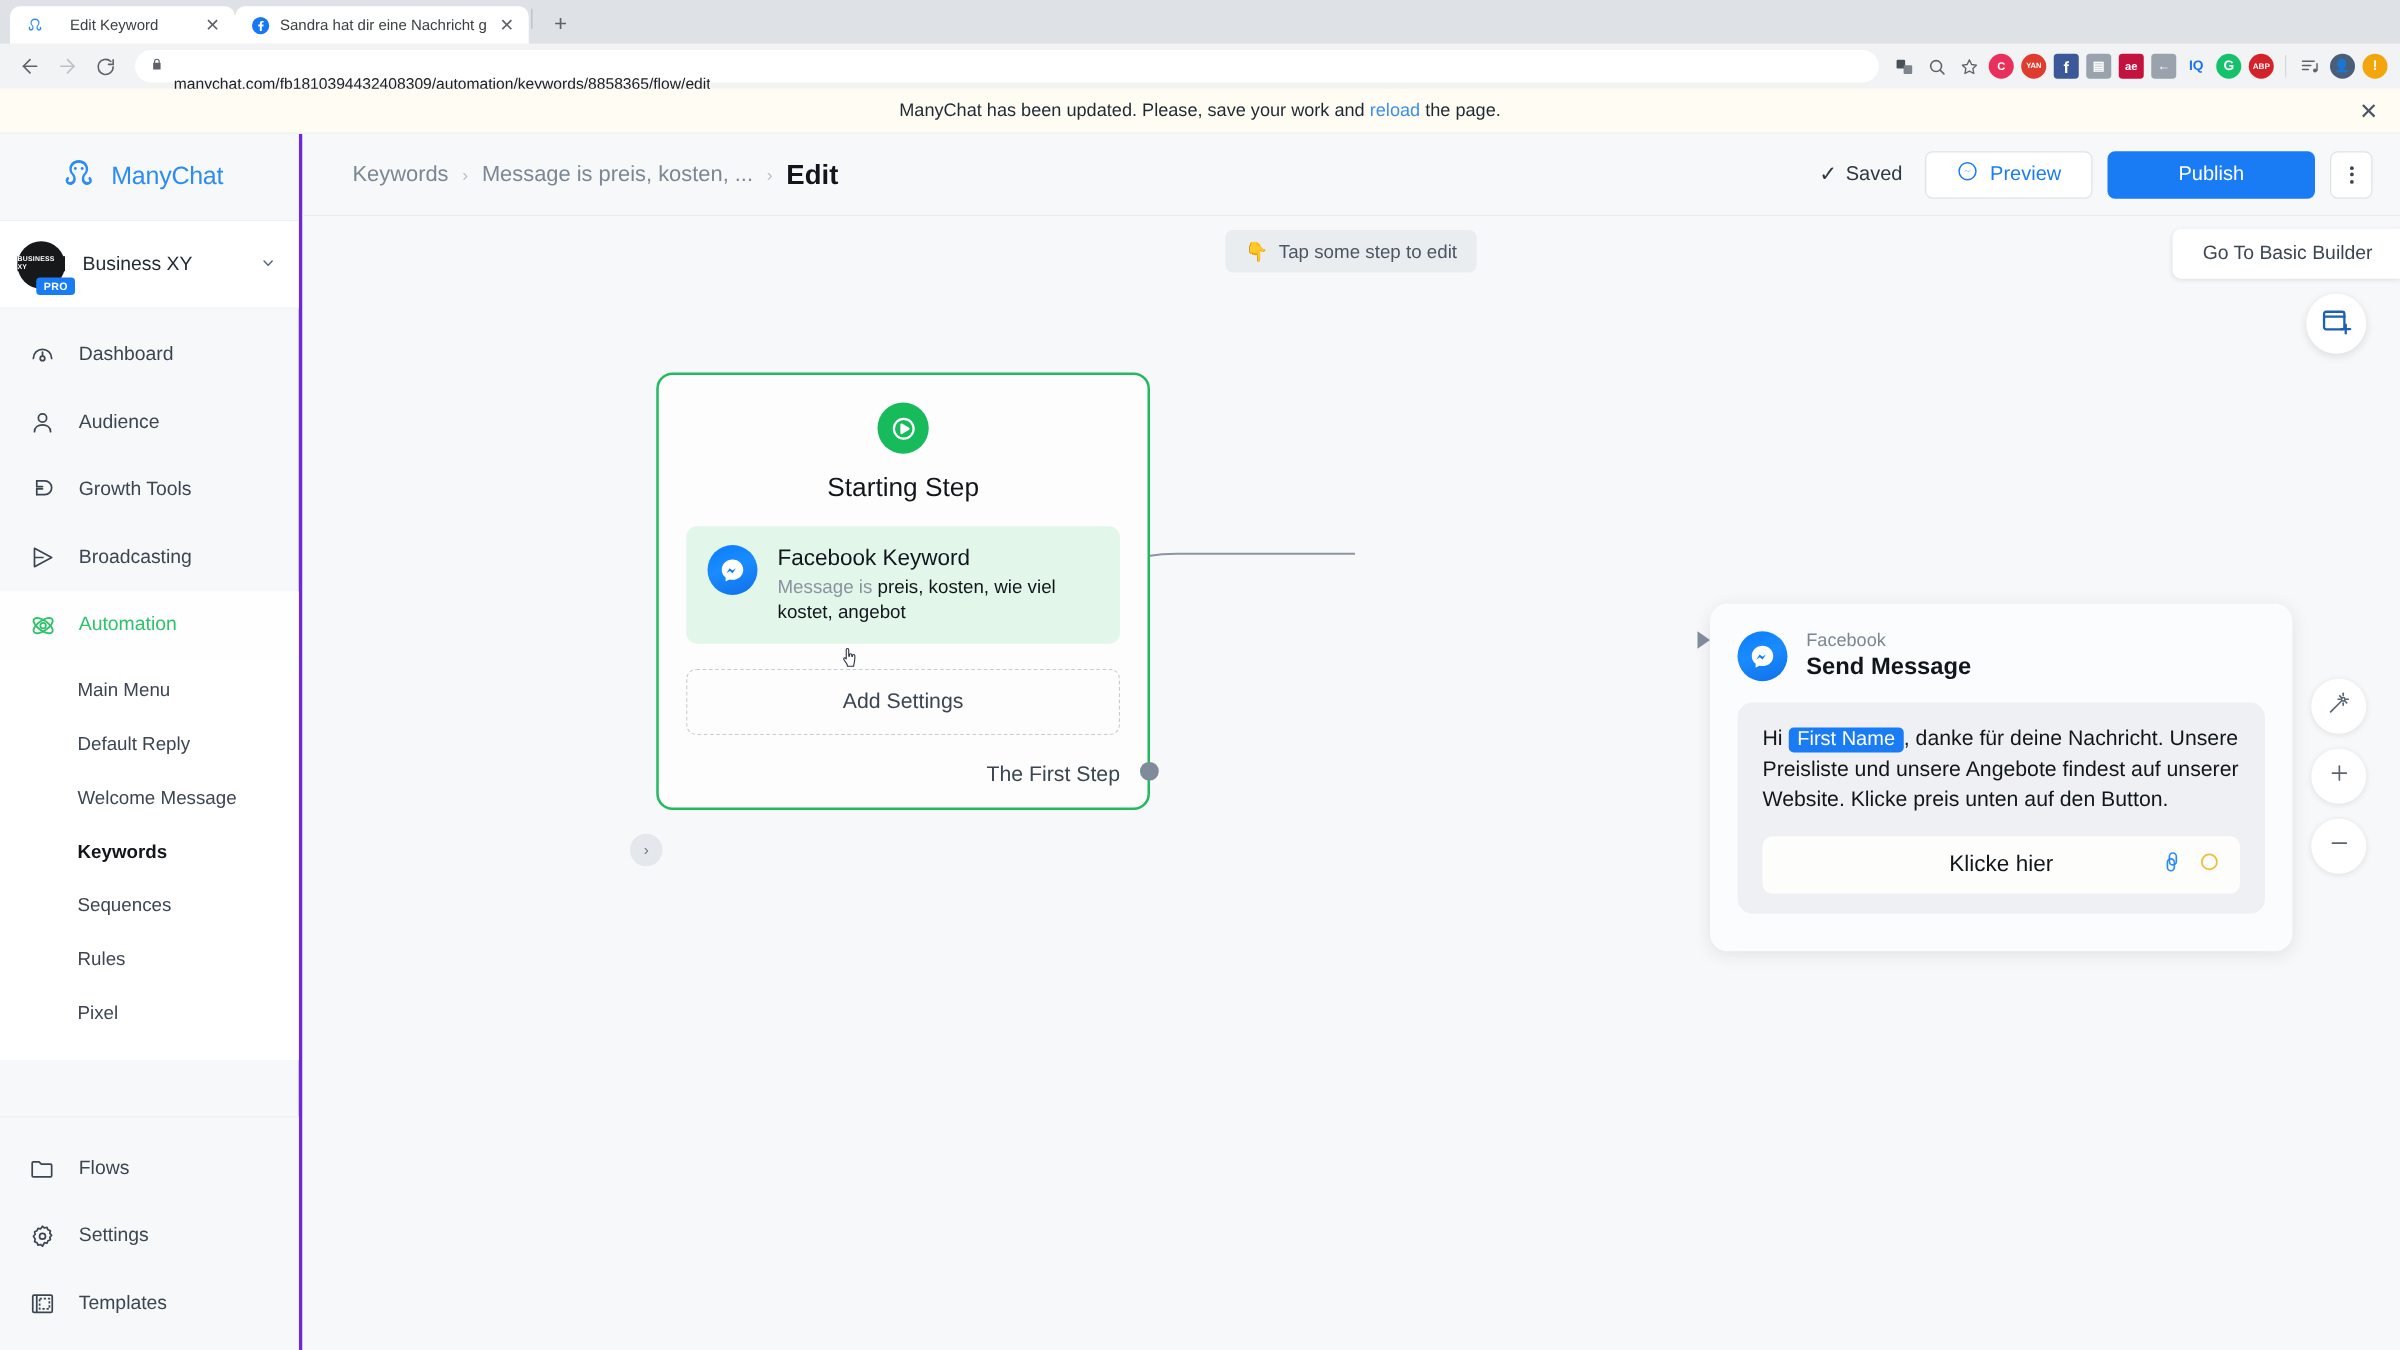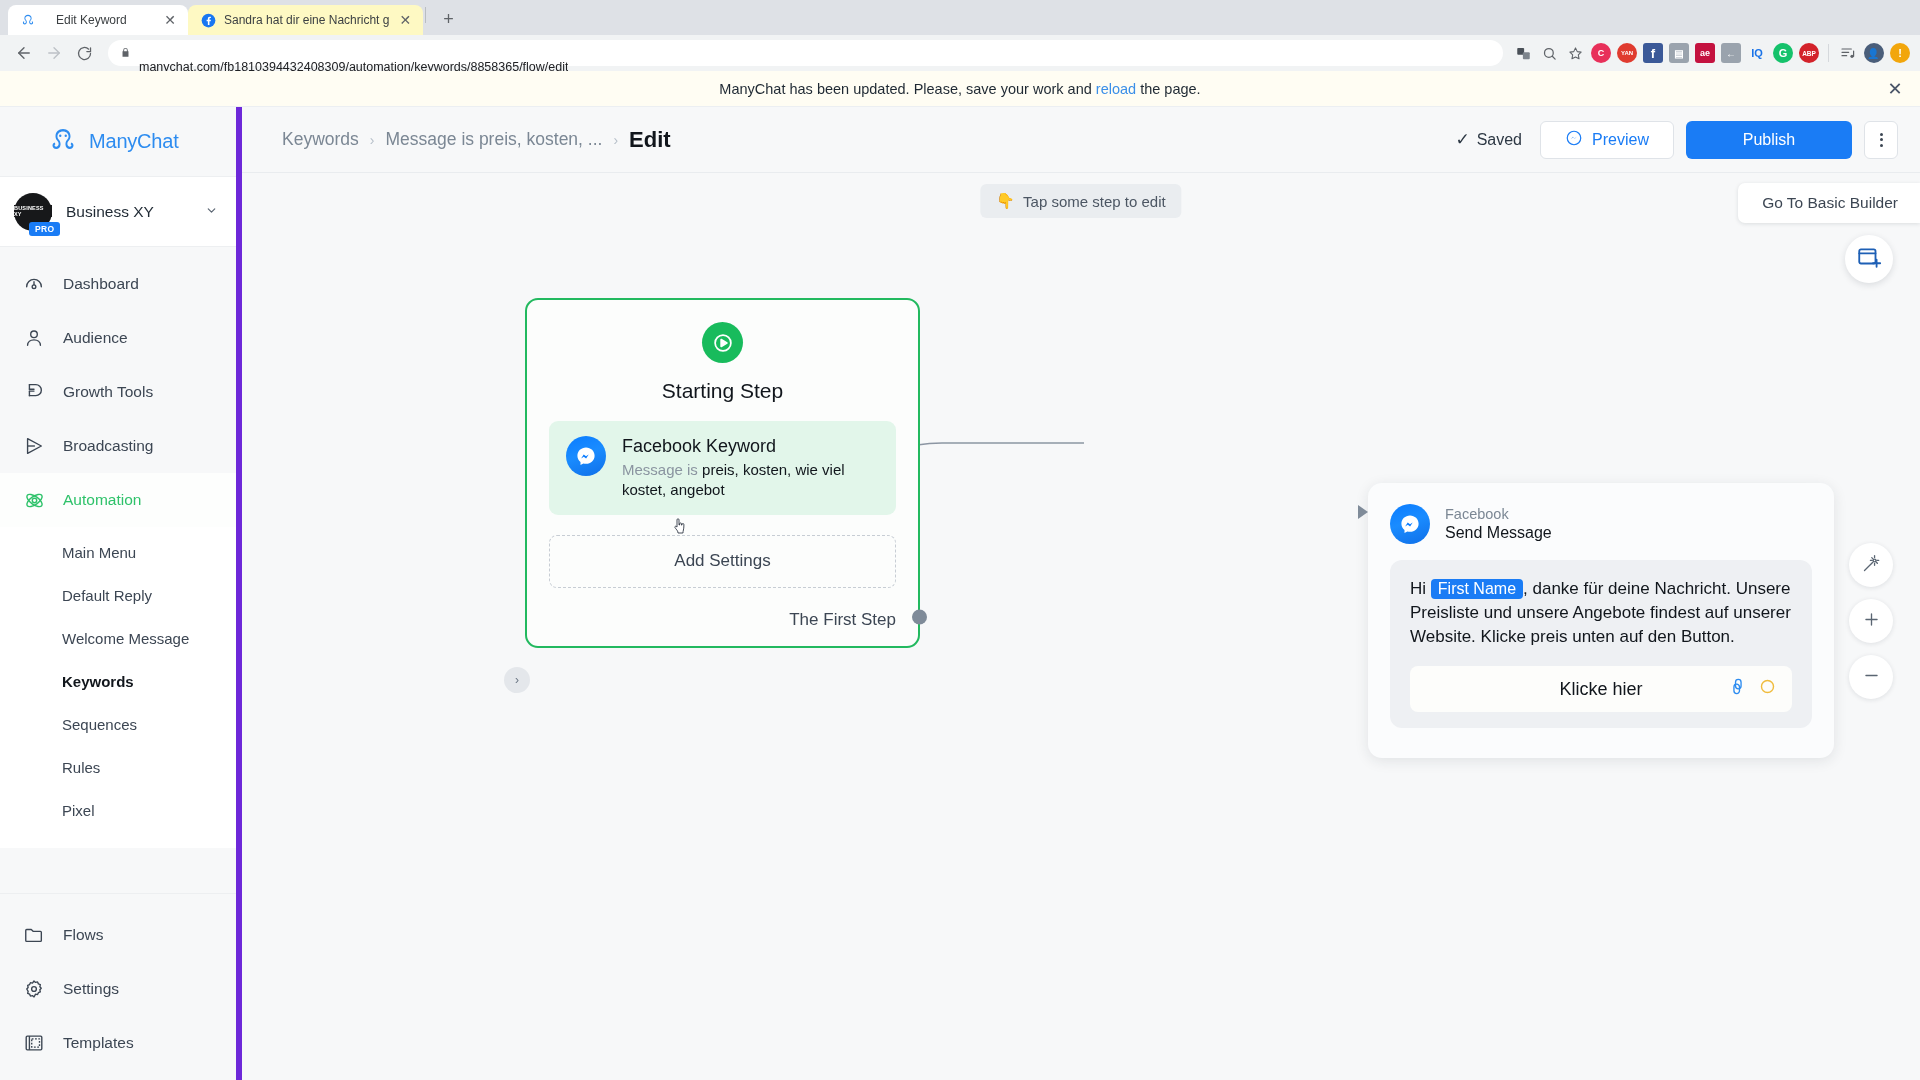--- a/index.html
+++ b/index.html
@@ -26,21 +26,21 @@
     gap: 8px;
     padding: 0 10px 0 12px;
     border-radius: 8px 8px 0 0;
     font-size: 12px;
     color: #3c4043;
     max-width: 240px;
     min-width: 180px;
     position: relative;
   }
   .tab.active { background: #ffffff; gap: 20px; }
-  .tab.inactive { background: #fef9c3; }
+  .tab.inactive { background: #ffffff; }
   .tab-favicon { width: 16px; height: 16px; flex: 0 0 16px; display:flex; align-items:center; justify-content:center; }
   .tab-title {
     flex: 1 1 auto; overflow: hidden; white-space: nowrap;
     text-overflow: ellipsis; font-size: 12px; color:#3c4043;
   }
   .tab-close {
     width: 16px; height: 16px; flex: 0 0 16px;
     display: flex; align-items: center; justify-content: center;
     color: #5f6368; font-size: 14px; line-height: 1;
   }
@@ -121,21 +121,21 @@
     display: flex;
     height: calc(1080px - 35px - 36px - 36px);
     background: #fff;
   }
 
   
   .sidebar {
     width: 242px; flex: 0 0 242px;
     background: #f7f8f9;
     display: flex; flex-direction: column;
-    border-right: 6px solid #6d28d9;
+    border-right: 3px solid #6d28d9;
   }
   .brand {
     height: 70px; flex: 0 0 70px;
     display: flex; align-items: center; gap: 11px;
     padding-left: 48px;
     border-bottom: 1px solid #edeff1;
     background: #f7f8f9;
   }
   .brand-name { font-size: 20px; color: #2d8cf0; font-weight: 500; letter-spacing: -0.2px; }
 
@@ -319,21 +319,21 @@
   .node-msg {
     position: absolute; left: 1126px; top: 310px;
     width: 466px;
     background: #fbfcfd;
     border-radius: 14px;
     box-shadow: 0 3px 14px rgba(25,35,50,.10);
     padding: 18px 22px 30px;
   }
   .msg-head { display: flex; align-items: center; gap: 15px; padding: 3px 0 16px; }
   .msg-platform { font-size: 14.5px; color: #7b8794; line-height: 1.25; }
-  .msg-title { font-size: 16px; color: #11161c; font-weight: 400; line-height: 1.25; }
+  .msg-title { font-size: 19px; color: #11161c; font-weight: 700; line-height: 1.25; }
   .bubble {
     background: #eef0f3; border-radius: 12px;
     padding: 17px 20px 16px;
   }
   .bubble-text { font-size: 17px; color: #11161c; line-height: 1.42; }
   .chip {
     background: #1a7cf5; color: #fff; border-radius: 4px;
     padding: 1px 7px 2px; font-size: 16px; white-space: nowrap;
   }
   .cta {

